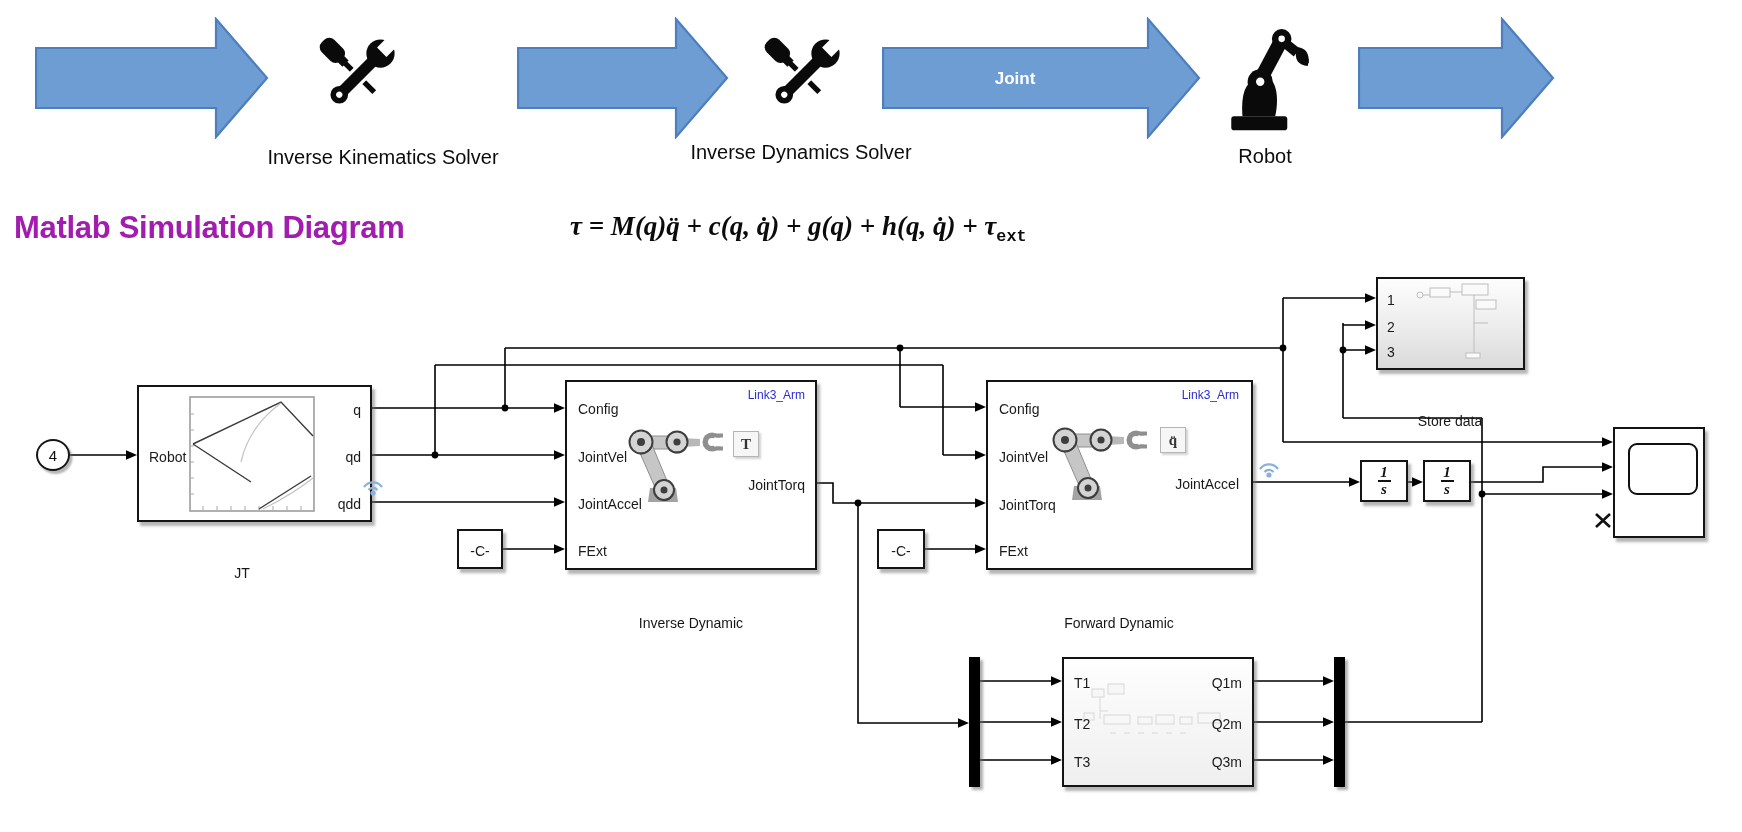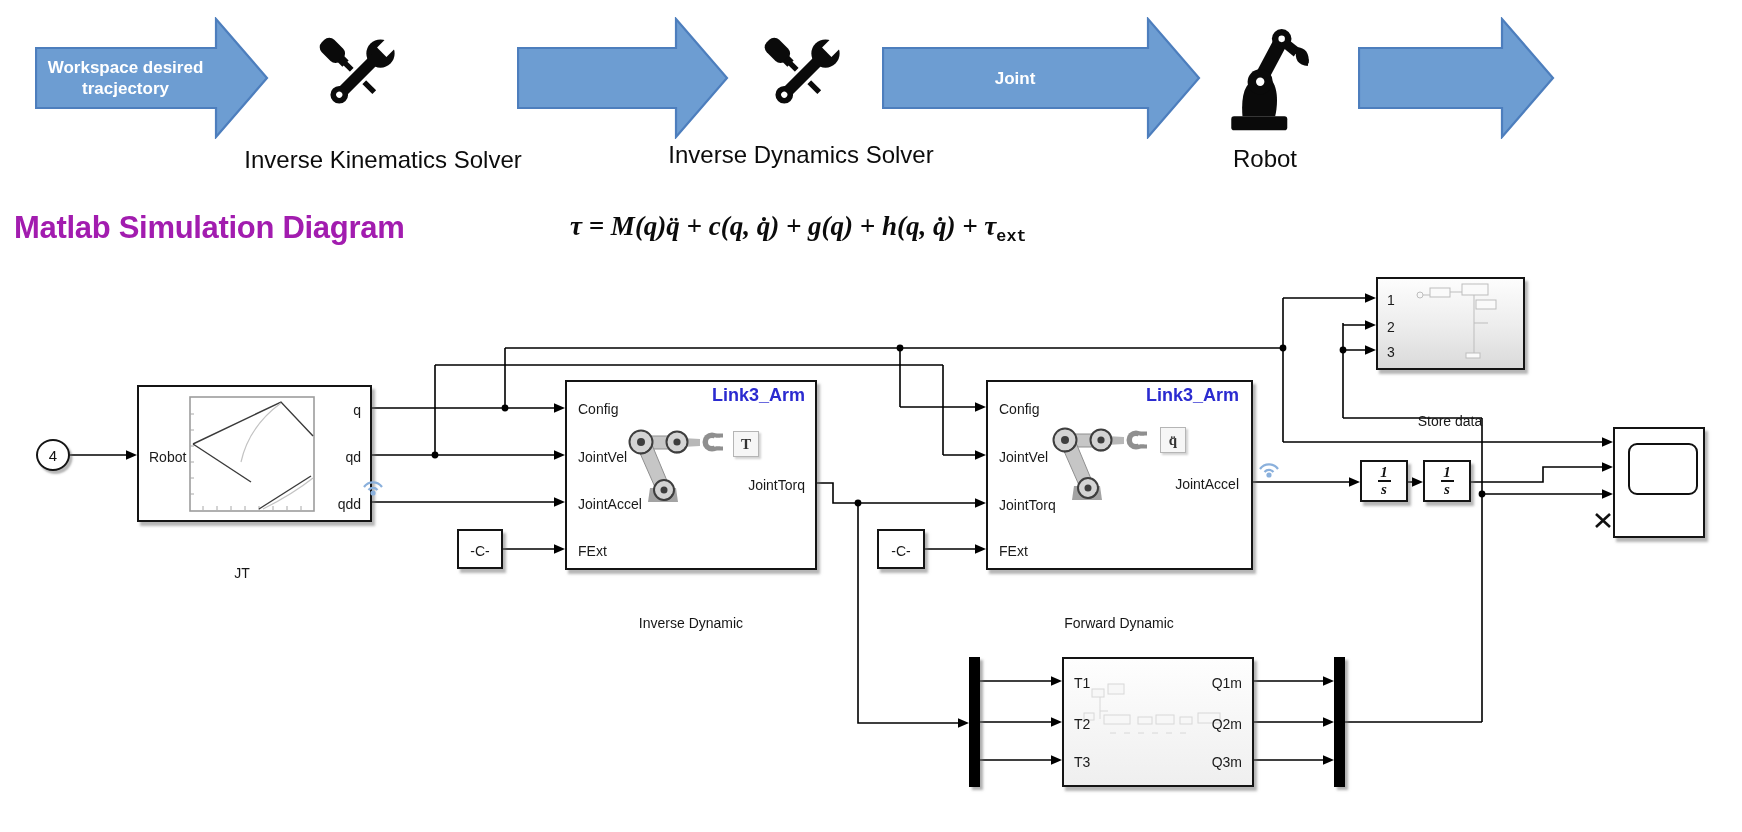--- a/index.html
+++ b/index.html
@@ -2,31 +2,31 @@
 <html style="--arrow-fill: #6d9dd2; --arrow-stroke: #4d7ebd; --tag-blue: #2b2bd0; --wifi-blue: #8ab0dc;"><head>
 <meta charset="utf-8">
 <style>
   html,body{margin:0;padding:0;background:#fff;}
   #canvas{position:relative;width:1742px;height:832px;background:#fff;overflow:hidden;
           font-family:"Liberation Sans",sans-serif;}
   .abs{position:absolute;}
   .flowpoly{fill:var(--arrow-fill);stroke:var(--arrow-stroke);stroke-width:2.2;}
   .arrowtext{position:absolute;display:flex;flex-direction:column;align-items:center;justify-content:center;
              color:#fff;font-weight:bold;font-size:17px;line-height:21px;text-align:center;}
-  .flowlabel{position:absolute;transform:translateX(-50%);font-size:24px;color:#0c0c0c;white-space:nowrap;}
+  .flowlabel{position:absolute;transform:translateX(-50%);font-size:20px;color:#0c0c0c;white-space:nowrap;}
   #page-title{position:absolute;left:14px;top:210px;font-size:31px;font-weight:600;color:#a21caf;letter-spacing:-0.3px;}
   .equation{position:absolute;left:570px;top:211px;font-family:"Liberation Serif",serif;font-style:italic;
             font-weight:bold;font-size:27px;color:#0b0b0b;}
   .equation sub{font-size:0.62em;font-style:normal;font-family:Liberation Mono, monospace;}
   .block{position:absolute;box-sizing:border-box;background:#fff;border:2.5px solid #141414;
          box-shadow:3px 4px 2.5px rgba(110,110,110,0.5);z-index:2;}
   .grad1{background:linear-gradient(180deg,#fdfdfd 0%,#ececec 55%,#dadada 100%);}
   .grad2{background:linear-gradient(180deg,#fefefe 0%,#efefef 100%);}
   .portlabel{position:absolute;font-size:14px;line-height:18px;color:#1a1a1a;white-space:nowrap;z-index:2;}
-  .tag{position:absolute;font-size:18px;line-height:16px;font-weight:bold;color:var(--tag-blue);z-index:2;}
+  .tag{position:absolute;font-size:12px;line-height:16px;font-weight:normal;color:var(--tag-blue);z-index:2;}
   .caption{position:absolute;transform:translateX(-50%);font-size:14px;color:#161616;white-space:nowrap;z-index:2;margin-top:40px;}
   #wires{position:absolute;left:0;top:0;z-index:1;}
   .above{z-index:3;}
   .badge{position:absolute;box-sizing:border-box;display:flex;align-items:center;justify-content:center;
          background:#f6f6f6;border:1.5px solid #b5b5b5;box-shadow:2px 2px 2px rgba(0,0,0,0.18);
          font-family:"Liberation Serif",serif;font-weight:bold;font-size:15px;color:#333;z-index:3;}
   .circleport{position:absolute;box-sizing:border-box;border:2px solid #141414;border-radius:50%;background:#fff;
          box-shadow:2.5px 3px 2px rgba(110,110,110,0.5);display:flex;align-items:center;justify-content:center;
          font-size:15px;color:#111;z-index:2;}
   .muxbar{position:absolute;background:#000;box-shadow:3px 3px 2.5px rgba(110,110,110,0.55);z-index:2;}
@@ -110,24 +110,20 @@
         <path d="M3,12 A11,11 0 0 1 21,12" class="wifi-arc"></path>
         <path d="M7.5,15 A6,6 0 0 1 16.5,15" class="wifi-arc"></path>
         <circle cx="12" cy="18" r="2.6" class="wifi-dot"></circle>
       </g>
     </defs>
   </svg>
 
   <svg class="abs" style="left:35px;top:17px" width="234" height="122">
     <polygon class="flowpoly" points="1,31 181,31 181,2 232,61 181,120 181,91 1,91"></polygon>
   </svg>
-  <div class="arrowtext" style="left:35px;top:48px;width:181px;height:60px">
-    <span>Workspace desired</span>
-    <span>tracjectory</span>
-  </div>
 
   <svg class="abs" style="left:305px;top:14px" width="106" height="124" viewBox="0 0 120 124">
     <use href="#toolsicon"></use>
   </svg>
   <div class="flowlabel" style="left:383px;top:146px">Inverse Kinematics Solver</div>
 
   <svg class="abs" style="left:517px;top:17px" width="212" height="122">
     <polygon class="flowpoly" points="1,31 159,31 159,2 210,61 159,120 159,91 1,91"></polygon>
   </svg>
 

